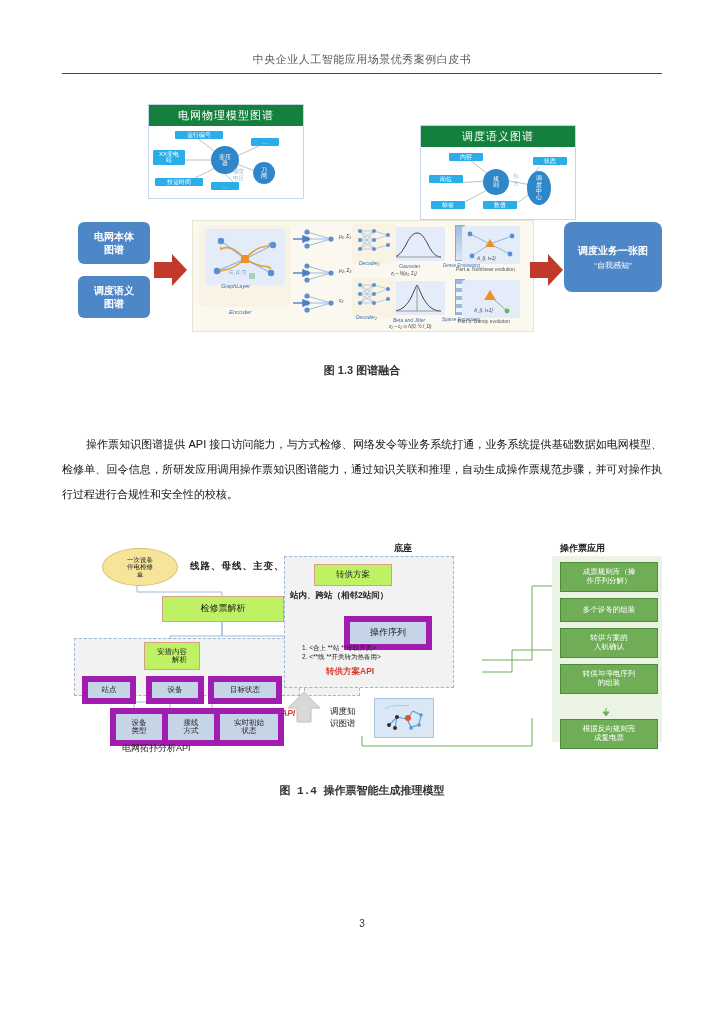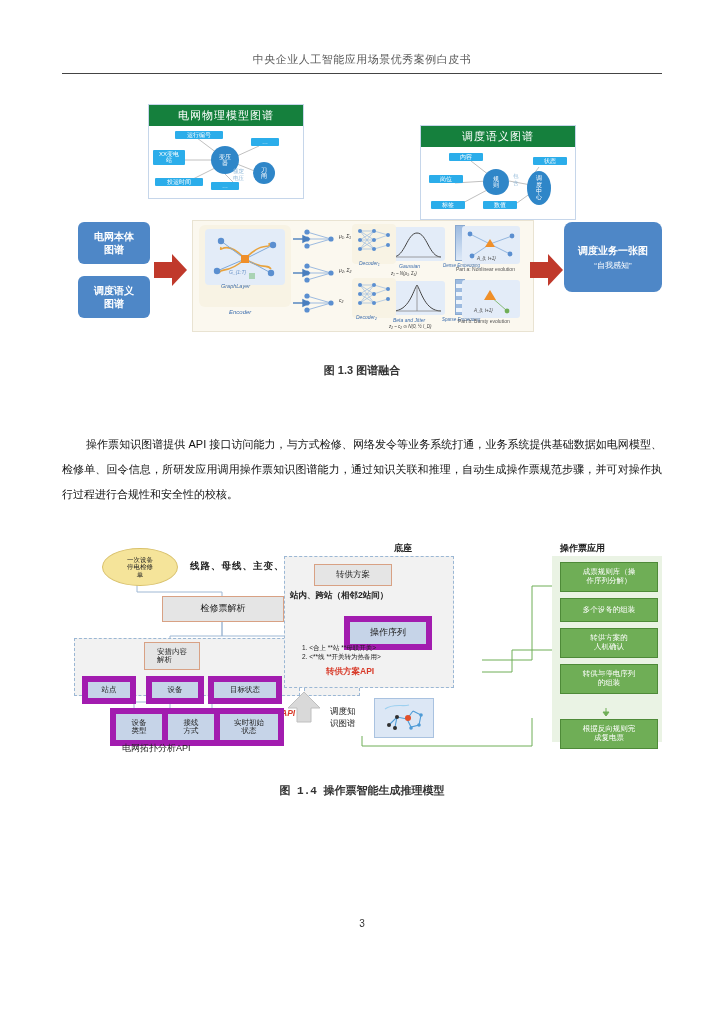--- a/index.html
+++ b/index.html
@@ -73,22 +73,22 @@
   .para{
     position:absolute;left:62px;top:432px;width:600px;
     font-size:11px;line-height:2.25;text-align:justify;color:#111;
   }
   .para .indent{display:inline-block;width:24px;}
 
   
   .fig14{position:absolute;left:62px;top:540px;width:600px;height:240px;}
   .dashgroup{position:absolute;border:1px dashed #9bb7d4;background:#f2f2f2;}
   .obox{
-    position:absolute;background:#e5e5e5;border:1px solid #d8a184;
-    font-size:7.5px;text-align:left;display:flex;align-items:center;
+    position:absolute;background:#bef264;border:1px solid #d8a184;
+    font-size:7.5px;text-align:right;display:flex;align-items:center;
     justify-content:center;line-height:1.1;white-space:pre-line;color:#222;
   }
   .bbox{
     position:absolute;background:#c6d4e8;border:6px solid #a21caf;
     font-size:7.5px;text-align:center;display:flex;align-items:center;
     justify-content:center;line-height:1.1;white-space:pre-line;color:#222;
   }
   .gbox{
     position:absolute;background:#76b martian;}
   .gbox{

